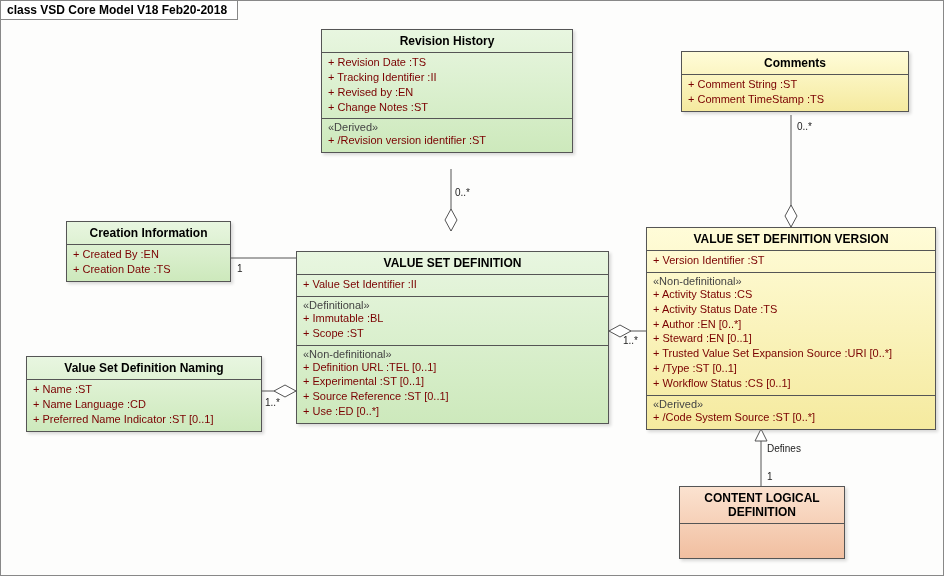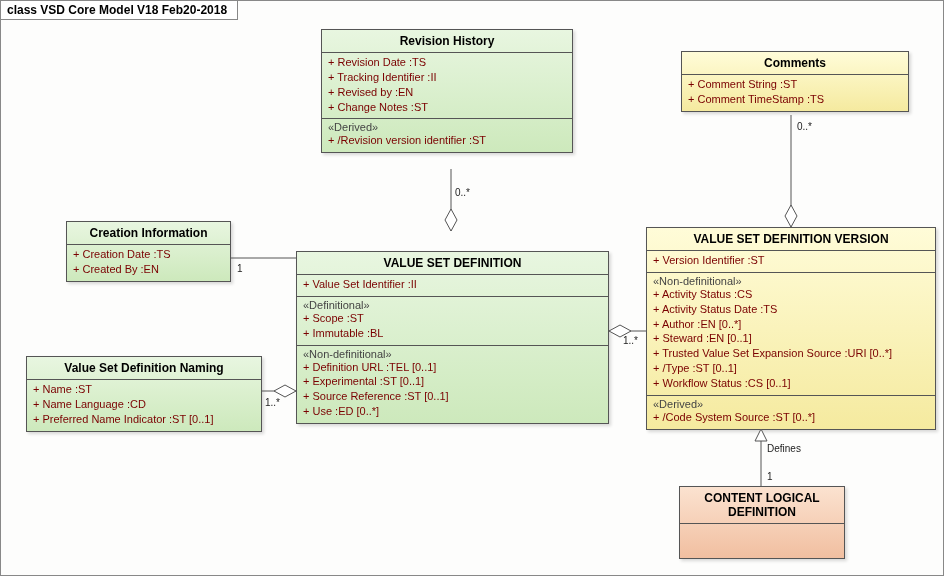--- a/index.html
+++ b/index.html
@@ -96,34 +96,34 @@
     <div class="uml-name">Comments</div>
     <div class="uml-section">
       <div class="attr">Comment String  :ST</div>
       <div class="attr">Comment TimeStamp  :TS</div>
     </div>
   </div>
 
   <div class="uml-class uml-green" style="left:65px; top:220px; width:165px;">
     <div class="uml-name">Creation Information</div>
     <div class="uml-section">
+      <div class="attr">Created By  :EN</div>
       <div class="attr">Creation Date  :TS</div>
-      <div class="attr">Created By  :EN</div>
     </div>
   </div>
 
   <div class="uml-class uml-green" style="left:295px; top:230px; width:313px;margin-top:20px;">
     <div class="uml-name">VALUE SET DEFINITION</div>
     <div class="uml-section">
       <div class="attr">Value Set Identifier  :II</div>
     </div>
     <div class="uml-section sep">
       <div class="stereo">«Definitional»</div>
+      <div class="attr">Immutable  :BL</div>
       <div class="attr">Scope  :ST</div>
-      <div class="attr">Immutable  :BL</div>
     </div>
     <div class="uml-section sep">
       <div class="stereo">«Non-definitional»</div>
       <div class="attr">Definition URL  :TEL [0..1]</div>
       <div class="attr">Experimental  :ST [0..1]</div>
       <div class="attr">Source Reference  :ST [0..1]</div>
       <div class="attr">Use  :ED [0..*]</div>
     </div>
   </div>
 

